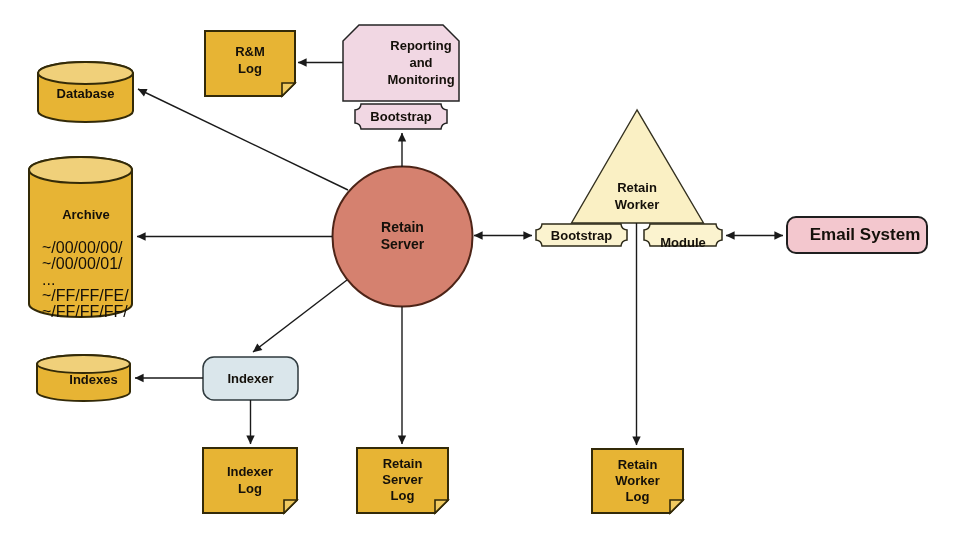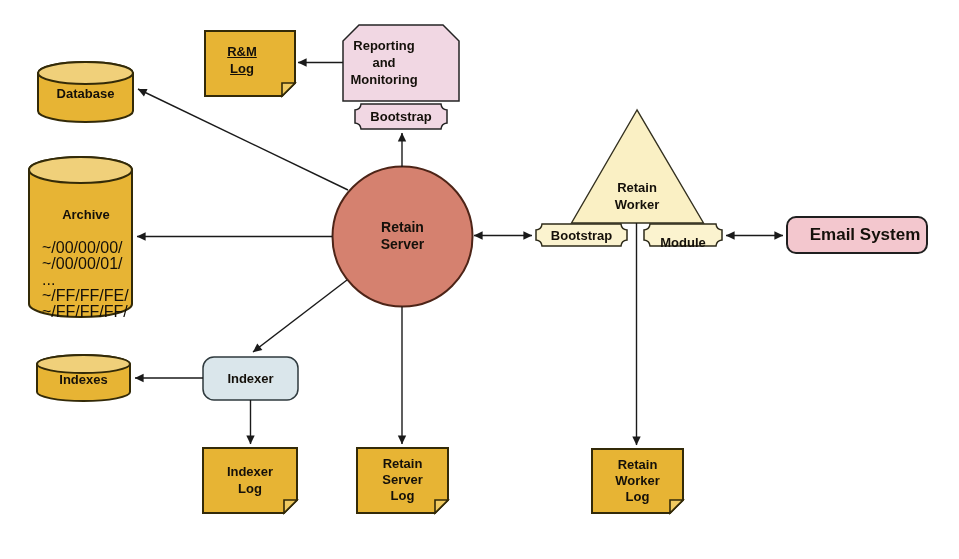--- a/index.html
+++ b/index.html
@@ -102,26 +102,26 @@
 
   <div class="lbl lbl-left" style="left:42px;top:190px;width:88px;">
     <div class="archive-title">Archive</div>
     <div class="paths">~/00/00/00/
 ~/00/00/01/
 ...
 ~/FF/FF/FE/
 ~/FF/FF/FF/</div>
   </div>
 
-  <div class="lbl" style="left:37px;top:371px;width:93px;">Indexes</div>
+  <div class="lbl" style="left:37px;top:371px;width:93px;padding-left:10px;">Indexes</div>
 
-  <div class="lbl" style="left:197px;top:43px;width:90px;text-decoration:underline;">R&amp;M
+  <div class="lbl" style="left:205px;top:43px;width:90px;">R&amp;M
 Log</div>
 
-  <div class="lbl" style="left:326px;top:37px;width:116px;">Reporting
+  <div class="lbl" style="left:363px;top:37px;width:116px;">Reporting
 and
 Monitoring</div>
 
   <div class="lbl" style="left:355px;top:108px;width:92px;">Bootstrap</div>
 
   <div class="lbl" style="left:332px;top:219px;width:141px;font-size:14px;">Retain
 Server</div>
 
   <div class="lbl" style="left:587px;top:179px;width:100px;">Retain
 Worker</div>

